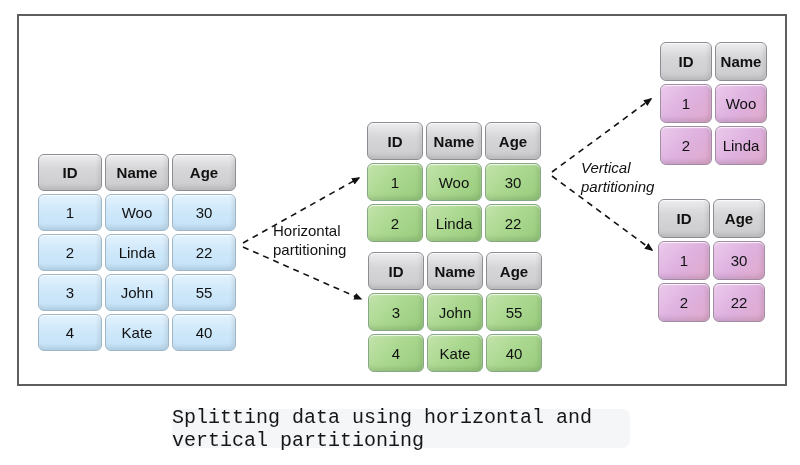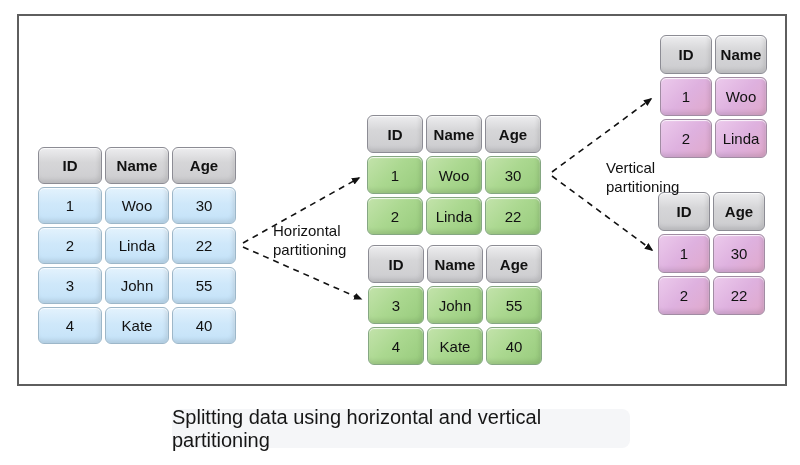--- a/index.html
+++ b/index.html
@@ -7,21 +7,21 @@
     position:relative;width:800px;height:465px;background:#ffffff;overflow:hidden;
     font-family:"Liberation Sans","DejaVu Sans",sans-serif;color:#111;
   }
   .frame{
     position:absolute;left:17px;top:14px;width:766px;height:368px;
     border:2px solid #5e5e5e;background:#ffffff;
   }
   #arrow-layer{position:absolute;left:0;top:0;width:800px;height:465px;pointer-events:none;}
 
   
-  .dtable{position:absolute;display:grid;gap:3px;}
+  .dtable{position:absolute;display:grid;gap:3px;margin-top:7px;}
   .t-cols3-64{grid-template-columns:repeat(3,64px);grid-auto-rows:37px;}
   .t-cols3-56{grid-template-columns:repeat(3,56px);grid-auto-rows:38px;}
   .t-cols2-52{grid-template-columns:repeat(2,52px);grid-auto-rows:39px;}
 
   .cell{
     display:flex;align-items:center;justify-content:center;
     border-radius:6px;font-size:15px;line-height:1;
     border:1px solid #8f8f97;position:relative;
     box-shadow:inset 0 1px 1px rgba(255,255,255,.85), inset -2px -3px 4px rgba(0,0,0,.10);
   }
@@ -41,27 +41,27 @@
   .purple .cell.data{
     background:linear-gradient(135deg,#eccaec 0%,#deb1df 50%,#e0a9cb 100%);
     border-color:#a18ca3;
   }
 
   .flow-label{
     position:absolute;font-size:15px;line-height:19px;
     white-space:pre-line;text-align:left;color:#111;
   }
   #label-horizontal{left:273px;top:221px;}
-  #label-vertical{left:606px;top:158px;}
+  #label-vertical{left:581px;top:158px;font-style:italic;}
 
   .caption{
     position:absolute;left:172px;top:409px;width:458px;height:39px;
     background:#f5f6f8;border-radius:8px;
     display:flex;align-items:center;justify-content:flex-end;
-    font-size:20px;color:#161616;
+    font-size:20px;color:#161616;font-family:Liberation Mono, monospace;
   }
 </style>
 </head>
 <body>
 
 <div id="stage">
 
   <div class="frame"></div>
 
   <svg id="arrow-layer" viewBox="0 0 800 465" xmlns="http://www.w3.org/2000/svg">

